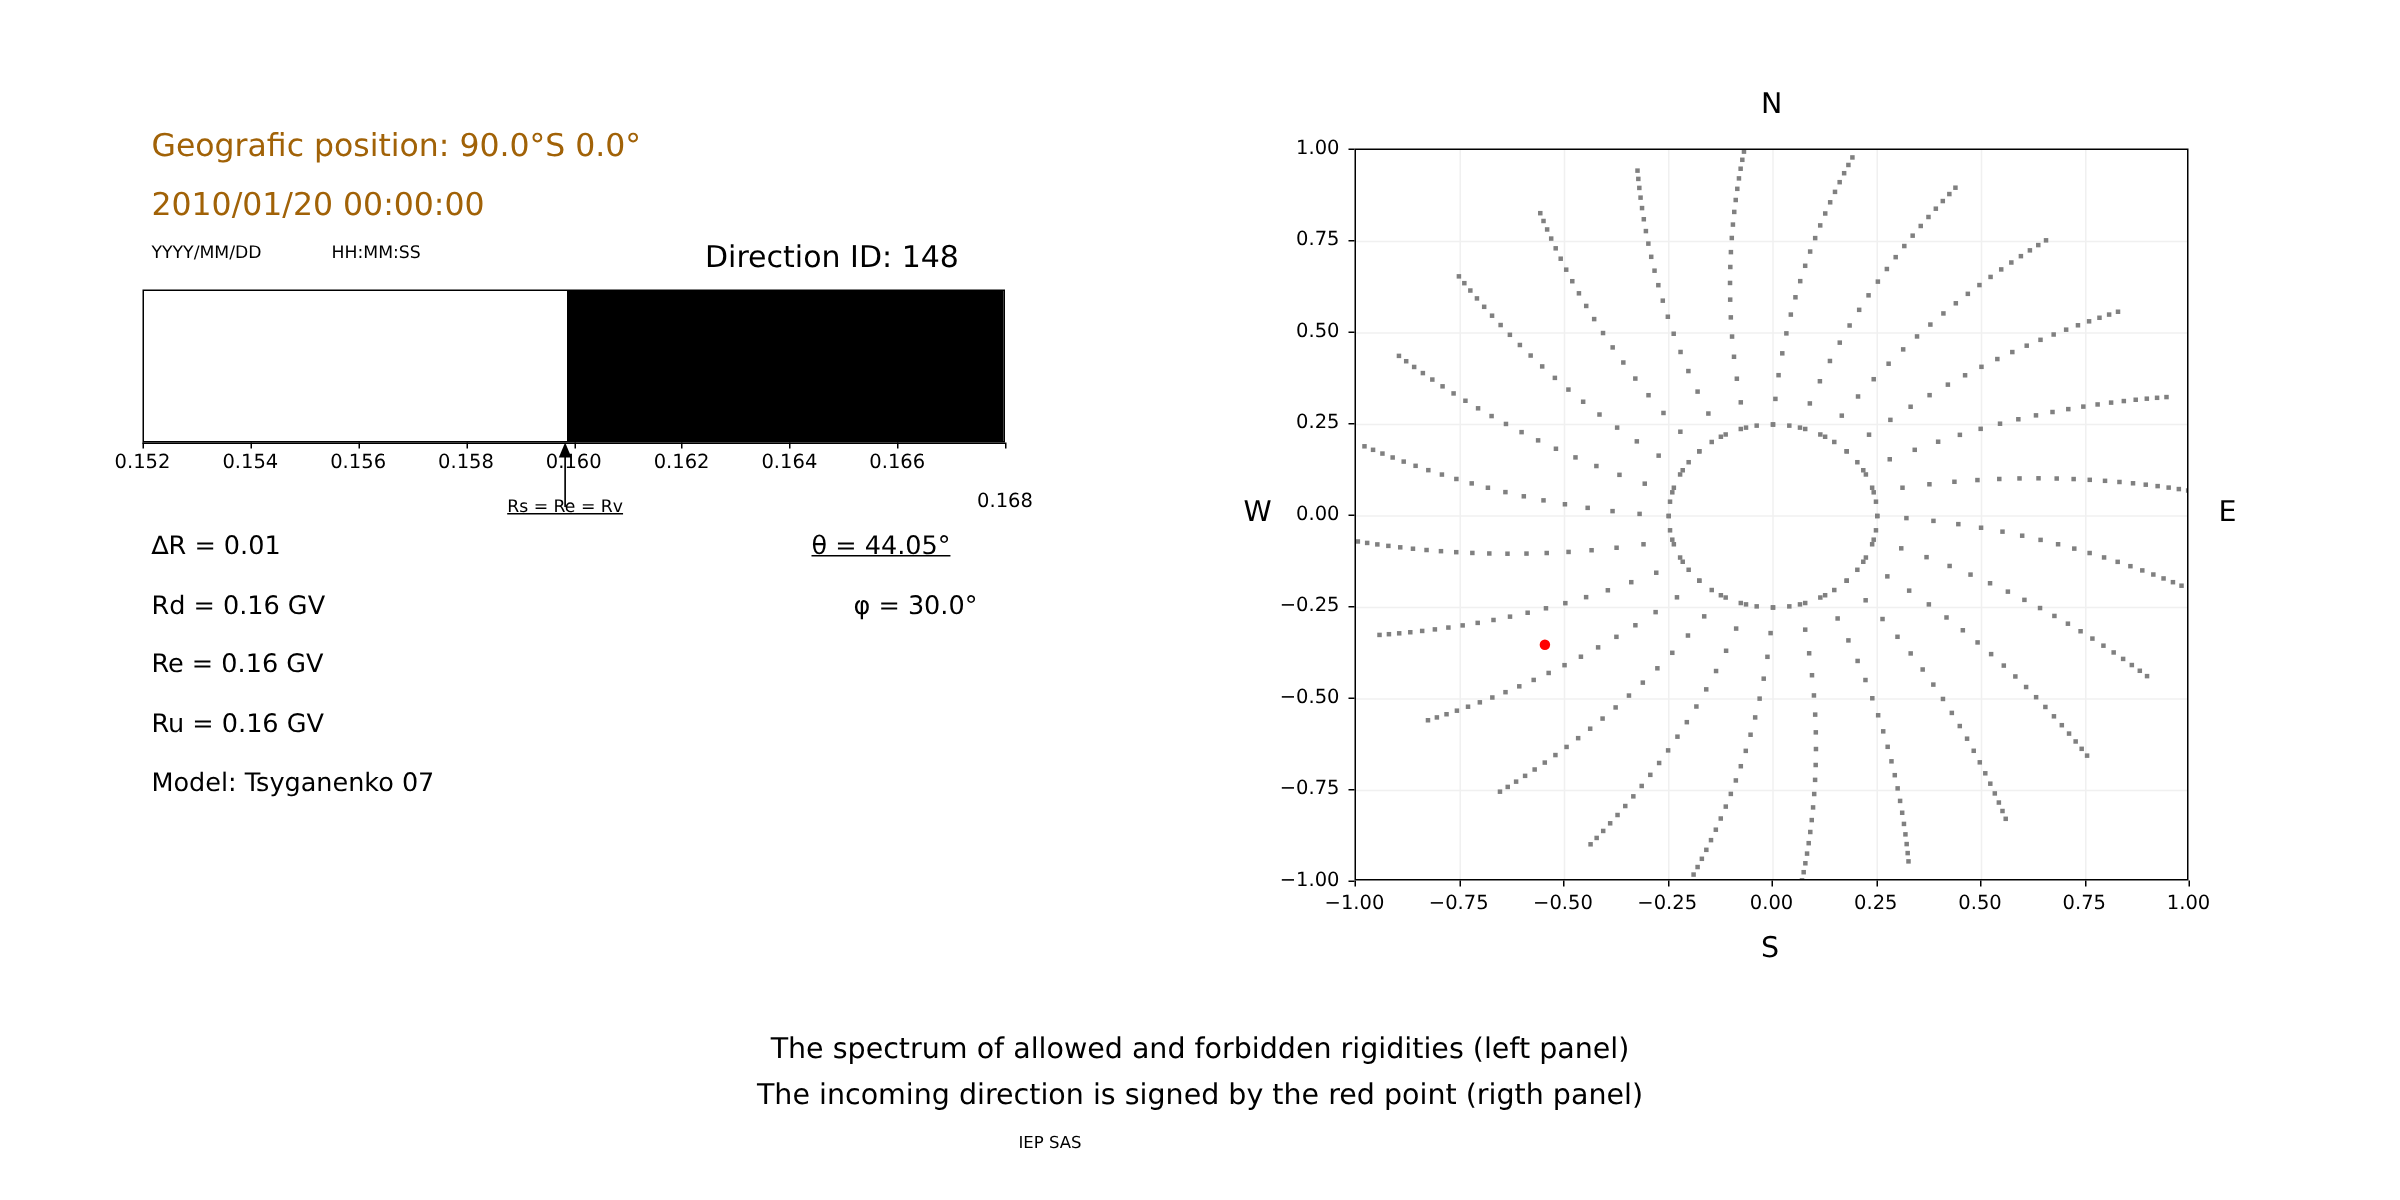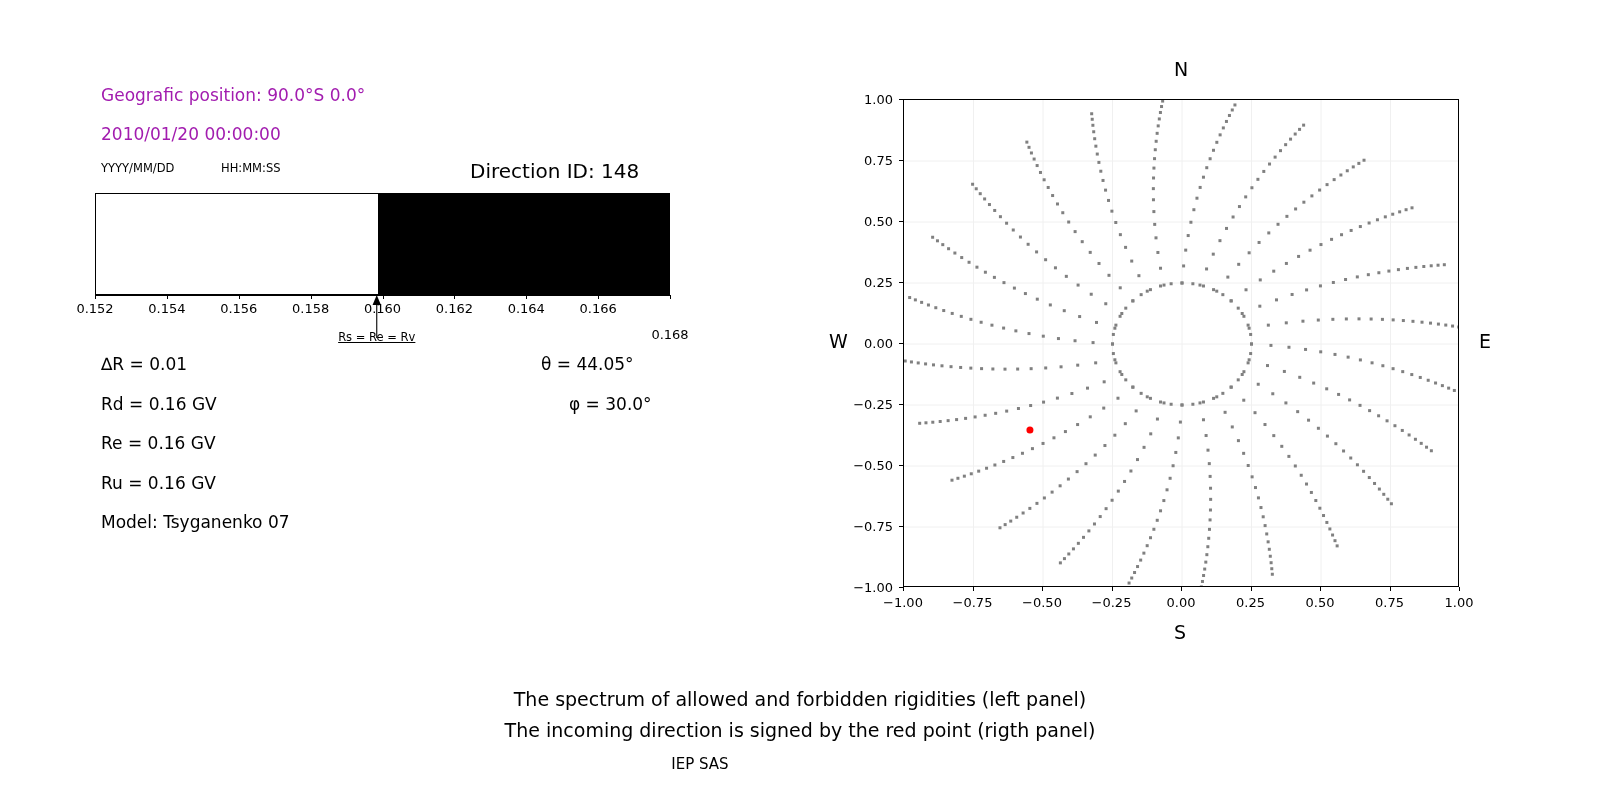--- a/index.html
+++ b/index.html
@@ -20,22 +20,22 @@
   #left-panel {
     position: absolute;
     left: 0;
     top: 0;
     width: 760px;
     height: 660px;
   }
 
   .info-line {
     position: absolute;
-    font-size: 17px;
-    color: #a21caf;
+    font-size: 21px;
+    color: #a16207;
     white-space: nowrap;
   }
   #geo-position { left: 101px; top: 85px; }
   #datetime     { left: 101px; top: 124px; }
 
   .format-hint {
     position: absolute;
     font-size: 11.5px;
     white-space: nowrap;
   }
@@ -193,21 +193,21 @@
     font-size: 19px;
     white-space: nowrap;
   }
   #caption-1 { top: 688px; }
   #caption-2 { top: 719px; }
   #footer {
     position: absolute;
     width: 1400px;
     text-align: center;
     top: 755px;
-    font-size: 15px;
+    font-size: 11px;
   }
 </style>
 </head>
 <body>
 
 <div id="left-panel">
 
   <div class="info-line" id="geo-position">Geografic position: 90.0°S 0.0°</div>
 
   <div class="info-line" id="datetime">2010/01/20 00:00:00</div>
@@ -250,21 +250,21 @@
       <line x1="376.7500000000002" y1="46" x2="376.7500000000002" y2="8" stroke="#000" stroke-width="1.1"></line>
       <polygon points="376.7500000000002,3 372.55000000000024,13 380.9500000000002,13" fill="#000"></polygon>
     </svg>
   <div id="rs-arrow-label" style="left: 376.75px;">Rs = Re = Rv</div>
 
 <div class="param param-left" style="top: 354px;">∆R = 0.01</div>
     <div class="param param-left" style="top: 393.6px;">Rd = 0.16 GV</div>
     <div class="param param-left" style="top: 433.2px;">Re = 0.16 GV</div>
     <div class="param param-left" style="top: 472.8px;">Ru = 0.16 GV</div>
     <div class="param param-left" style="top: 512.4px;">Model: Tsyganenko 07</div>
-    <div class="param param-right" style="top: 354px;">θ = 44.05°</div>
+    <div class="param param-right" style="top: 354px; text-decoration: underline;">θ = 44.05°</div>
     <div class="param param-right" style="top: 393.6px; margin-left: 28px;">φ = 30.0°</div>
   </div>
 
 <div id="right-panel">
   <div id="plot-frame">
       <svg width="556" height="488">
         <g>
           <line x1="69.5" y1="0" x2="69.5" y2="488" stroke="#f0f0f0" stroke-width="1"></line>
           <line x1="139" y1="0" x2="139" y2="488" stroke="#f0f0f0" stroke-width="1"></line>
           <line x1="208.5" y1="0" x2="208.5" y2="488" stroke="#f0f0f0" stroke-width="1"></line>

